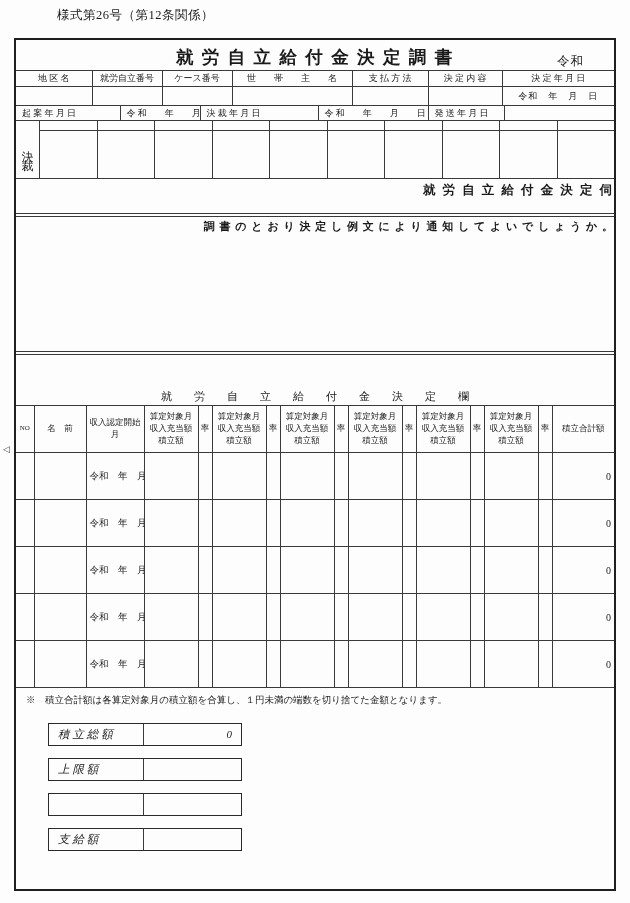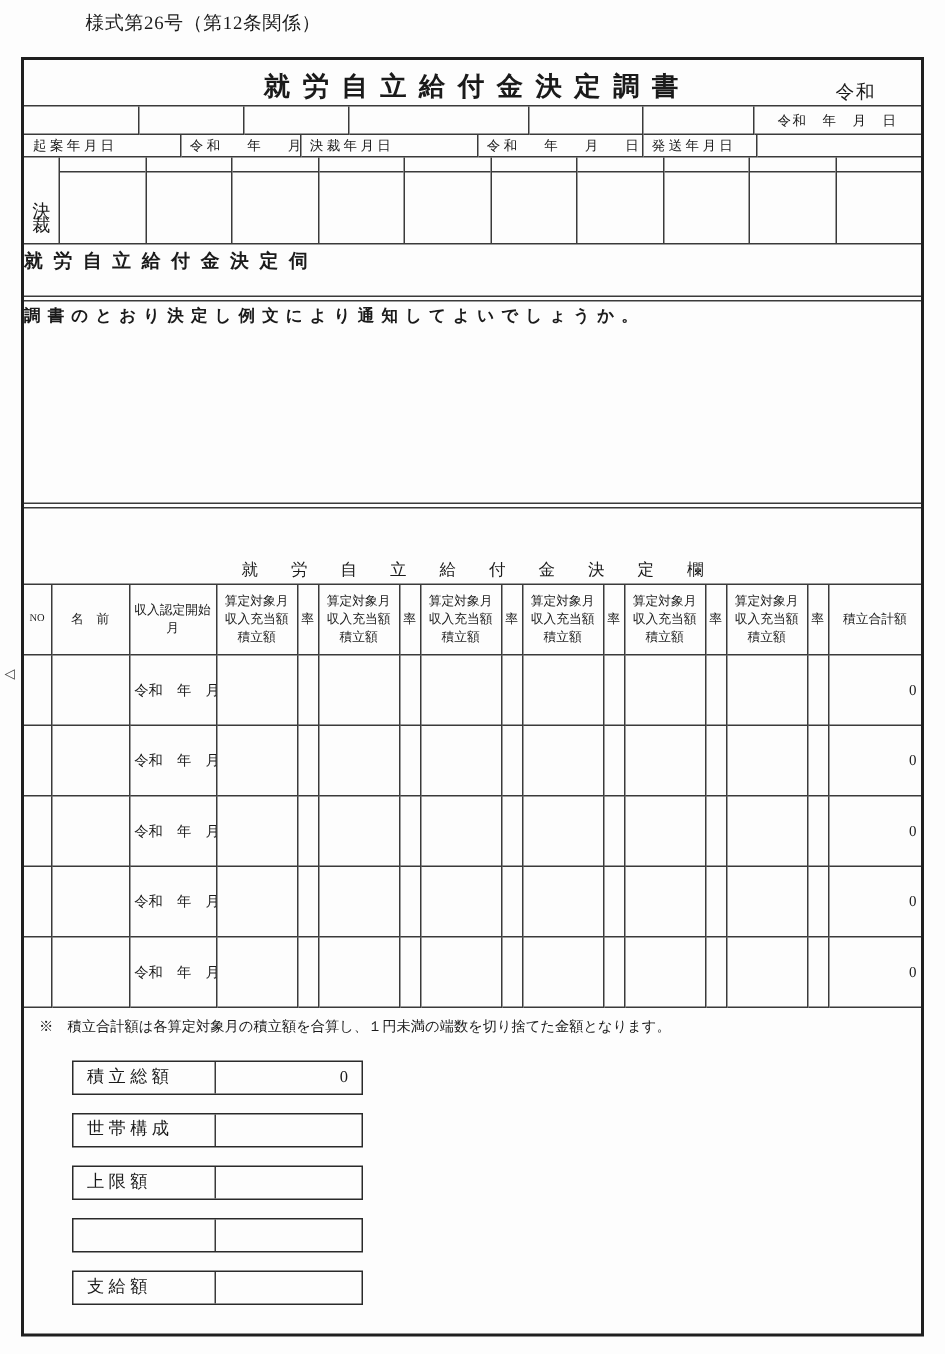--- a/index.html
+++ b/index.html
@@ -64,21 +64,21 @@
   .vtext{
     writing-mode:vertical-rl;text-orientation:upright;
     font-size:12px;letter-spacing:9px;line-height:1;
   }
   .stamp-grid{flex:1;display:flex;}
   .stamp-col{flex:1;display:flex;flex-direction:column;border-right:1px solid #3a3a3a;}
   .stamp-col:last-child{border-right:none;}
   .stamp-top{height:9px;flex:none;border-bottom:1px solid #3a3a3a;}
   .stamp-main{flex:1;}
   
-  .inquiry{height:34px;flex:none;text-align:left;}
+  .inquiry{height:34px;flex:none;text-align:right;}
   .inq-1{font-size:12.5px;font-weight:bold;letter-spacing:2px;margin-top:3px;}
   .inq-2{font-size:11px;font-weight:bold;letter-spacing:1px;margin-top:20px;}
   
   .dbl{height:2px;flex:none;border-top:1px solid #3a3a3a;border-bottom:1px solid #3a3a3a;}
   
   .reason-head{
     height:16px;flex:none;text-align:center;
     font-size:9.5px;line-height:16px;
   }
   .reason-body{height:134px;flex:none;}
@@ -98,21 +98,21 @@
   .mt-head .c-no{font-size:7px;}
   .mt-row td{height:46px;font-size:9.5px;}
   .mt-row .c-month{text-align:left;padding-left:3px;white-space:nowrap;}
   .mt-row .c-total{text-align:right;padding-right:3px;font-size:10px;}
   
   .note-row{
     height:24px;flex:none;font-size:9.5px;
     padding:6px 0 0 10px;box-sizing:border-box;white-space:nowrap;
   }
   
-  .summary{flex:1;padding-top:11px;}
+  .summary{flex:1;padding-top:11px;font-style:italic;}
   .sum-box{
     width:192px;height:21px;margin:0 0 12px 32px;
     border:1.5px solid #2a2a2a;display:flex;box-sizing:content-box;
   }
   .sum-label{
     width:95px;flex:none;border-right:1px solid #3a3a3a;
     font-size:11.5px;line-height:21px;padding-left:9px;
     box-sizing:border-box;white-space:nowrap;overflow:hidden;
   }
   .sum-value{
@@ -139,20 +139,29 @@
       <colgroup>
         <col style="width:76px">
           <col style="width:70px">
           <col style="width:70px">
         <col style="width:120px">
           <col style="width:76px">
           <col style="width:74px">
           <col>
       </colgroup>
       <tbody>
+          <tr class="ht-labels">
+        <td>地 区 名</td>
+        <td>就労自立番号</td>
+        <td>ケース番号</td>
+        <td>世　　帯　　主　　名</td>
+        <td>支 払 方 法</td>
+        <td>決 定 内 容</td>
+        <td>決 定 年 月 日</td>
+      </tr>
       <tr class="ht-values">
         <td></td>
         <td></td>
         <td></td>
         <td></td>
         <td></td>
         <td></td>
         <td class="era-date">令和　年　月　日</td>
       </tr>
     </tbody>
@@ -384,24 +393,20 @@
       </table>
 
     <div class="note-row">※　積立合計額は各算定対象月の積立額を合算し、１円未満の端数を切り捨てた金額となります。</div>
 
     <div class="summary">
       <div class="sum-box">
         <div class="sum-label">積 立 総 額</div>
         <div class="sum-value">0</div>
       </div>
       <div class="sum-box">
-        <div class="sum-label">世 帯 構 成</div>
-        <div class="sum-value"></div>
-      </div>
-      <div class="sum-box">
         <div class="sum-label">上 限 額</div>
         <div class="sum-value"></div>
       </div>
       <div class="sum-box">
         <div class="sum-label"></div>
         <div class="sum-value"></div>
       </div>
       <div class="sum-box">
         <div class="sum-label">支 給 額</div>
         <div class="sum-value"></div>

